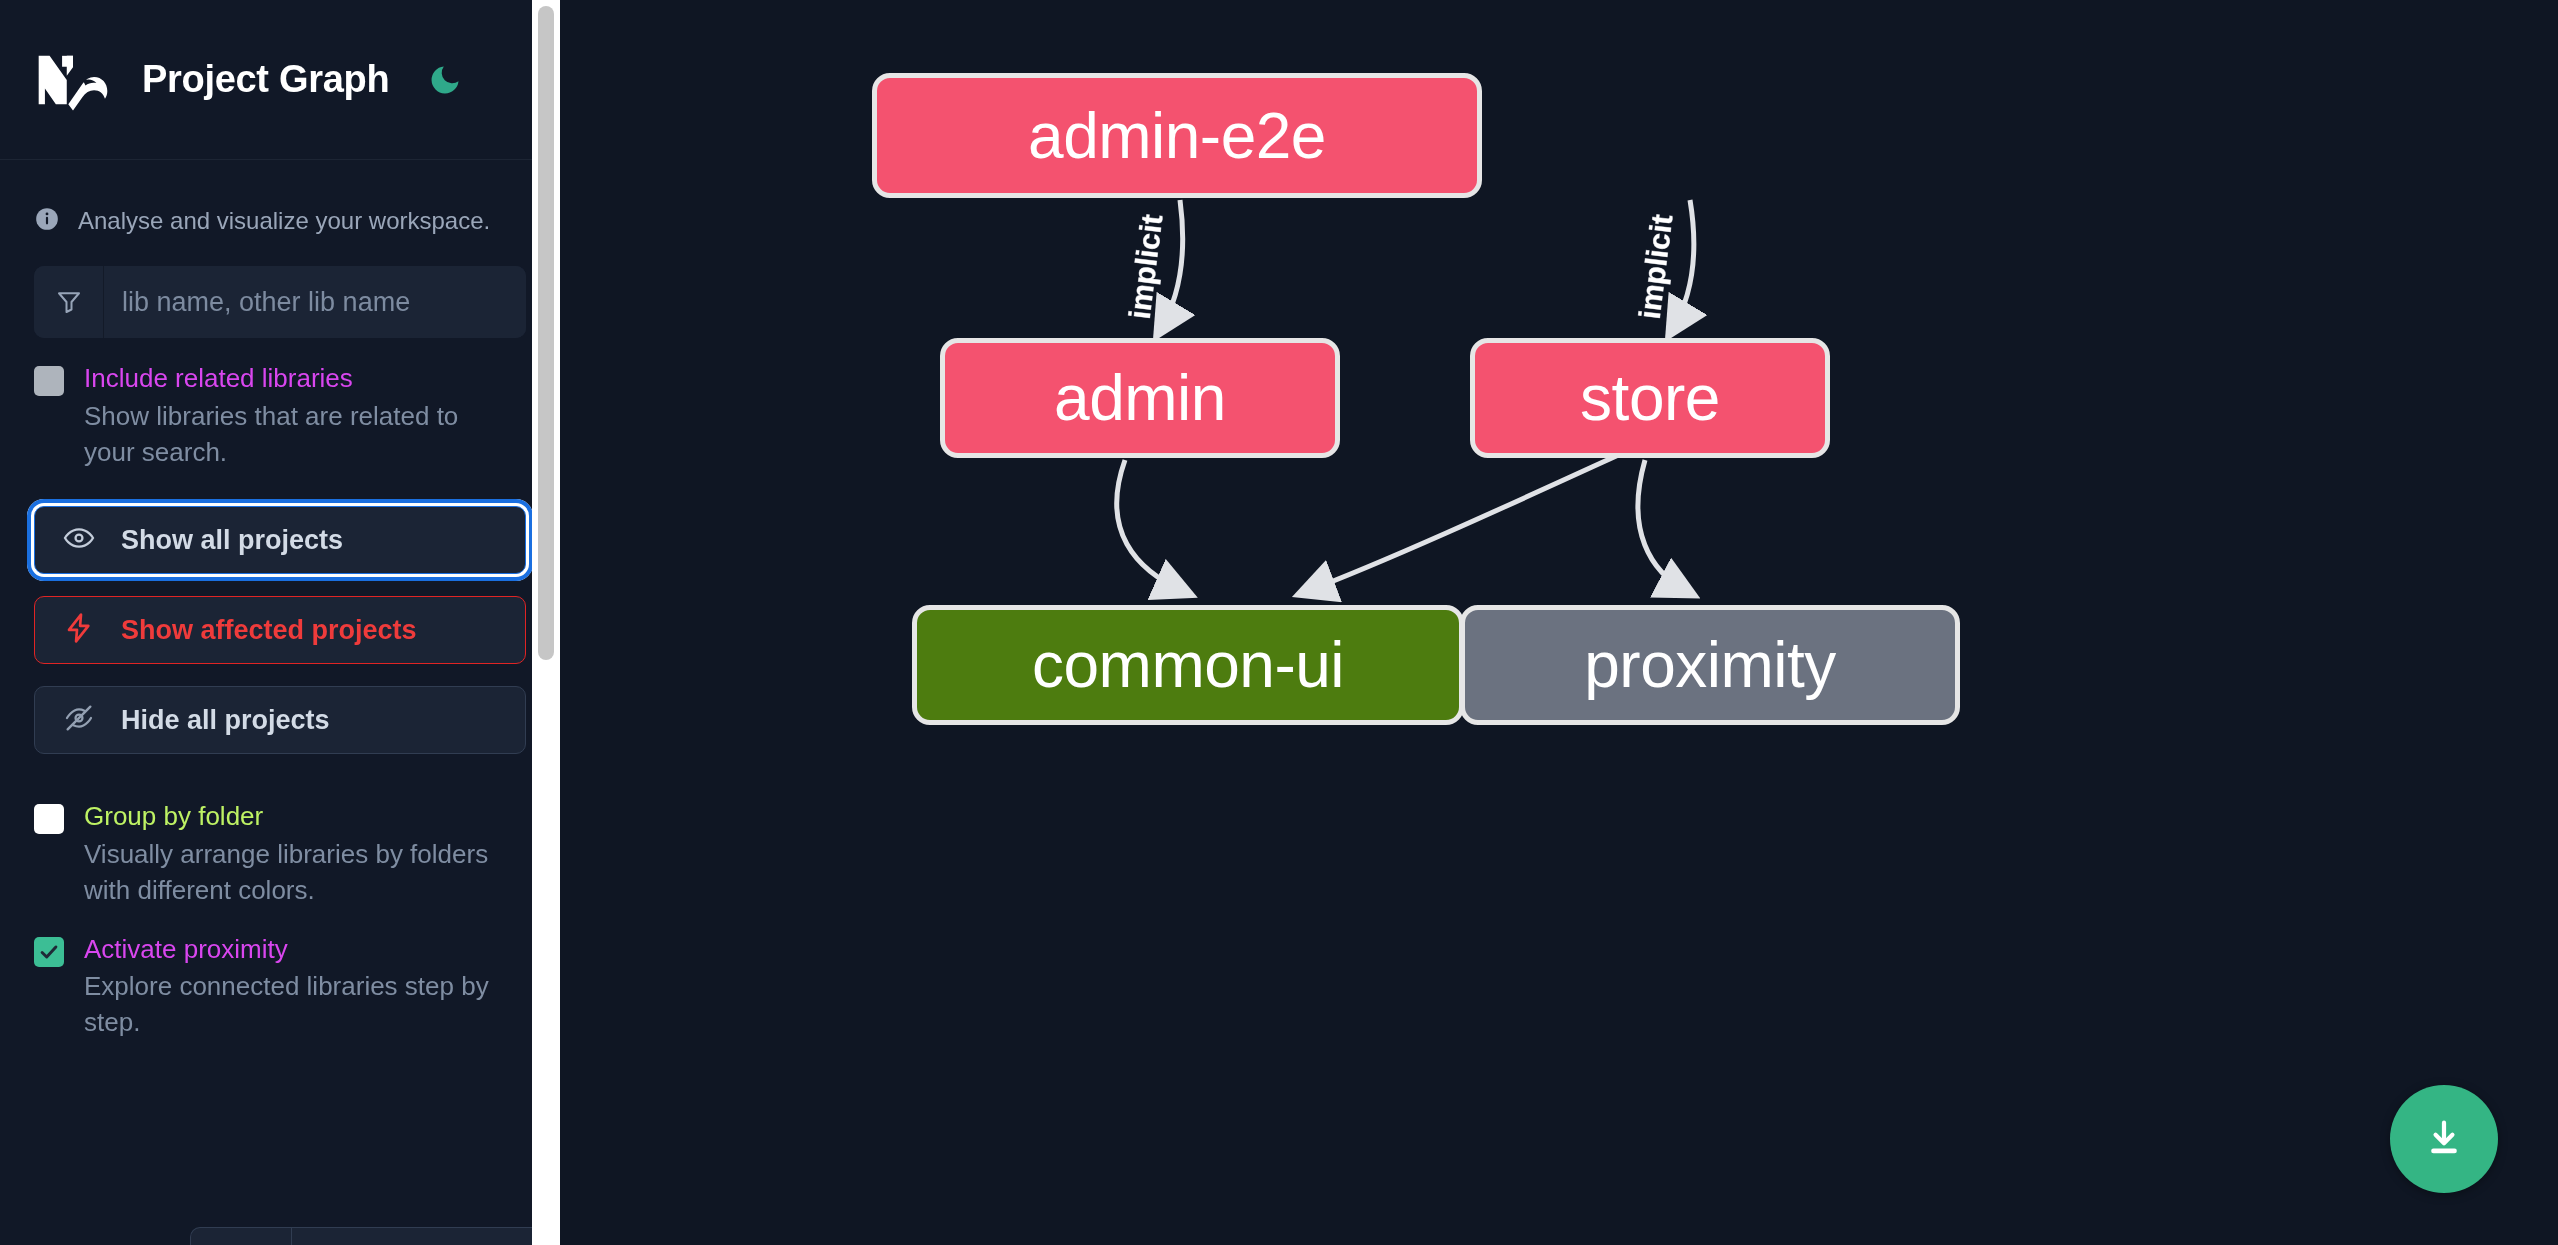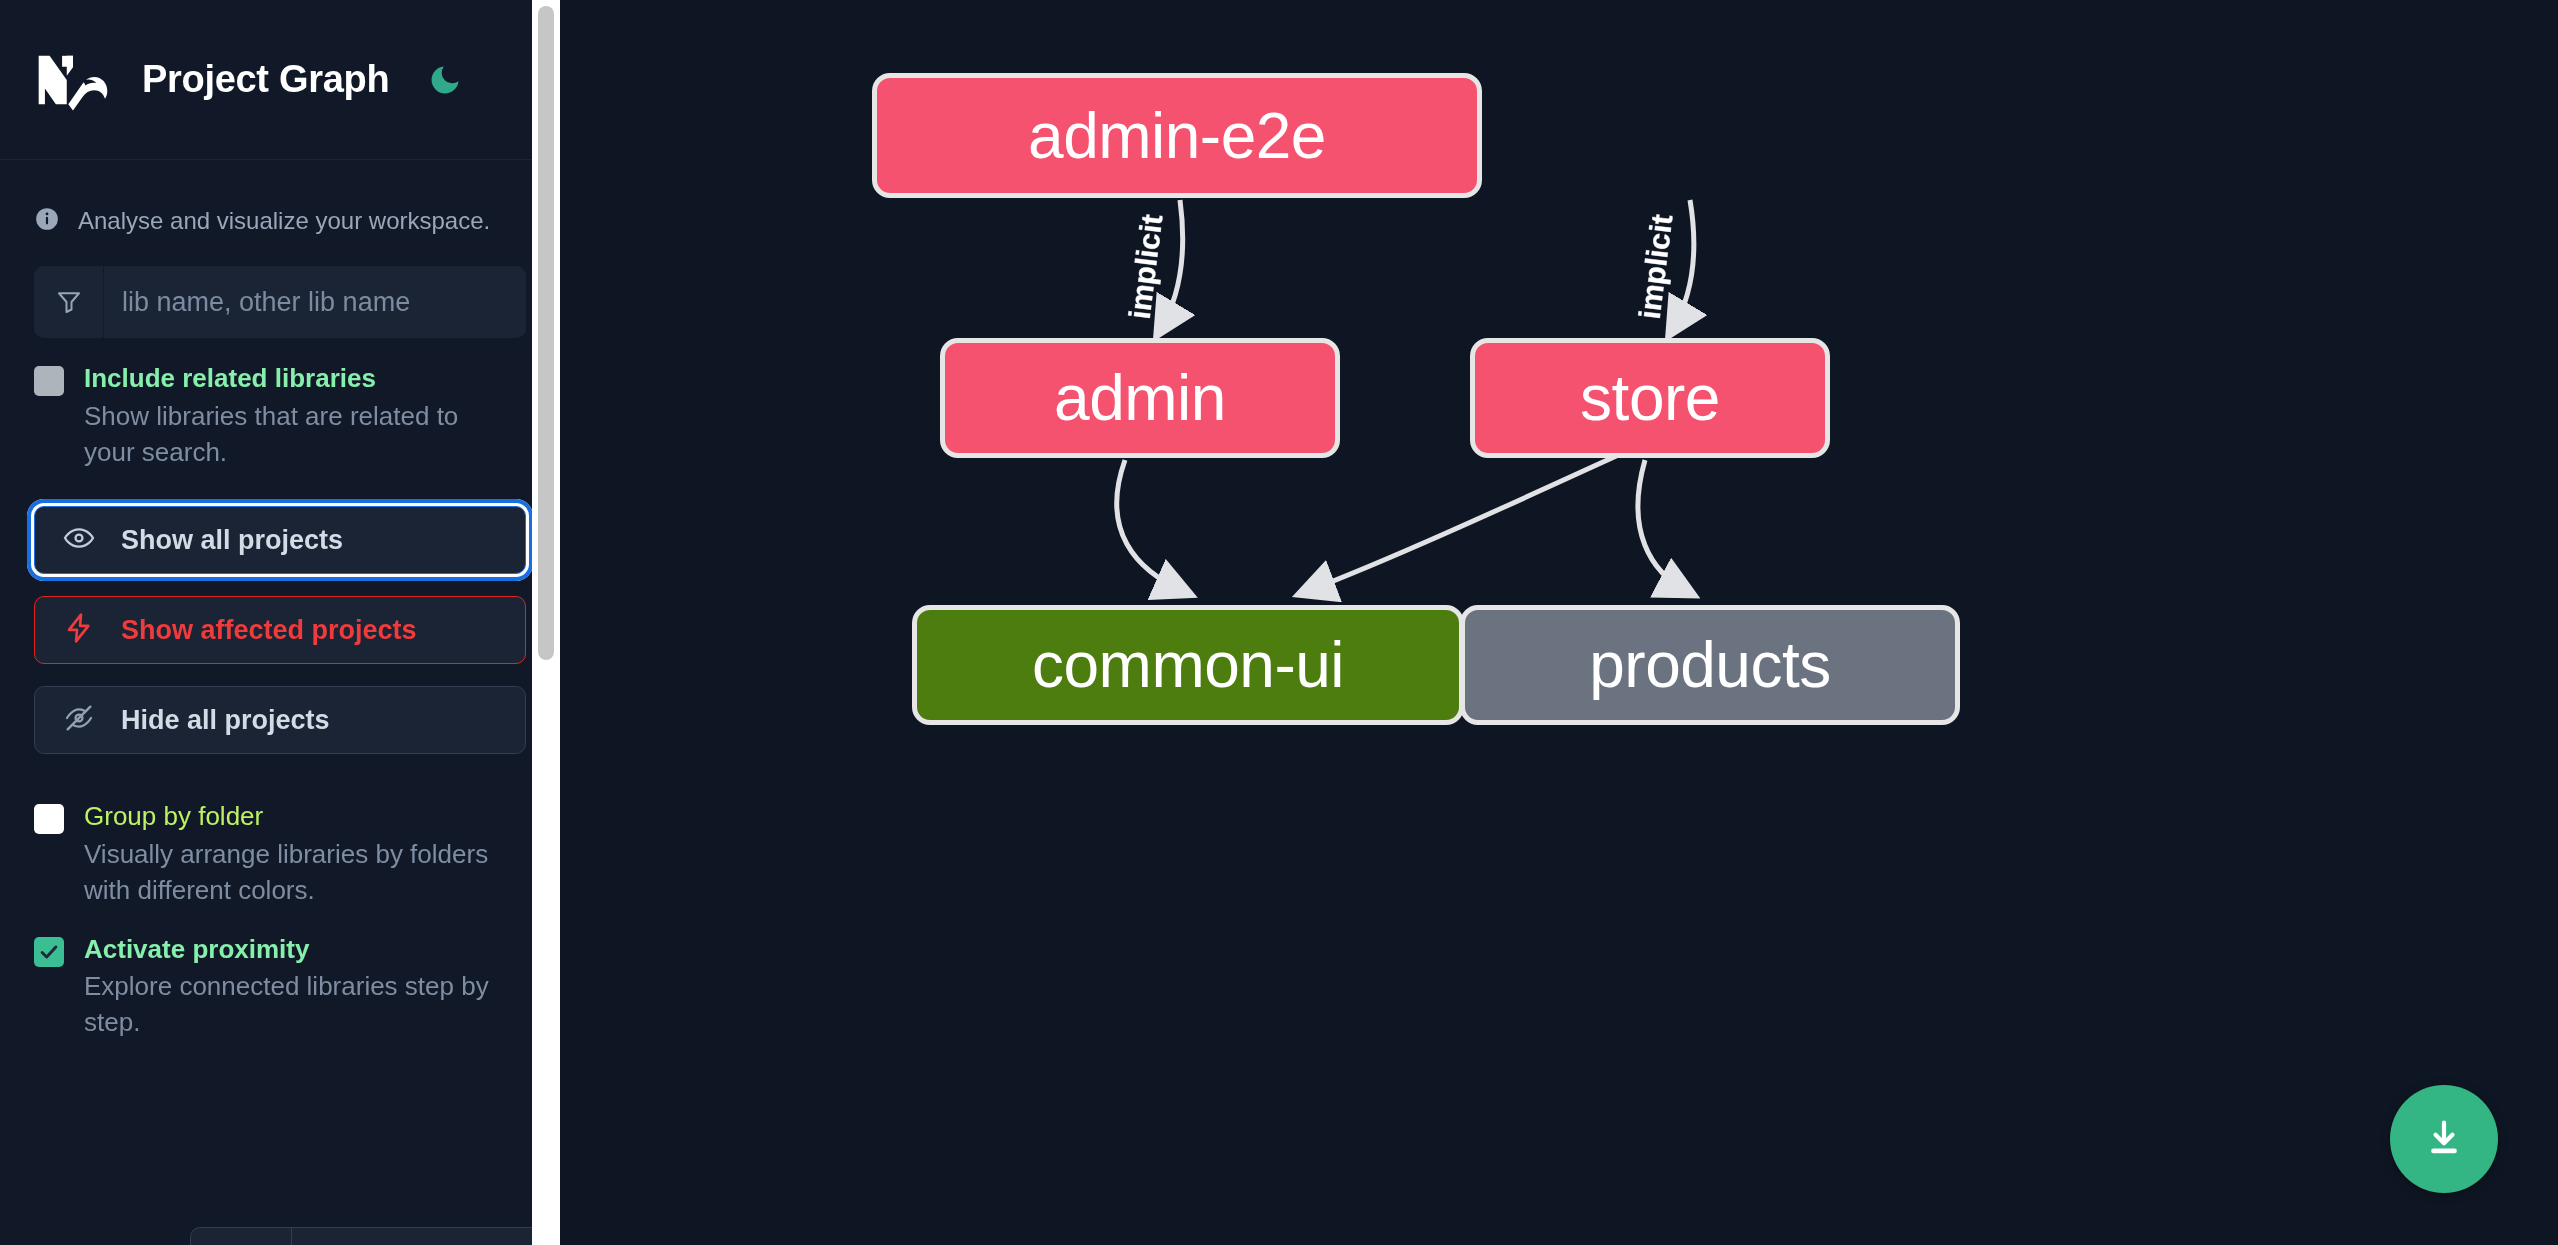--- a/index.html
+++ b/index.html
@@ -97,23 +97,23 @@
     margin-top: 4px;
     cursor: pointer;
     display: flex; align-items: center; justify-content: center;
   }
   .cb-grey  { background: #AEB4BC; }
   .cb-white { background: #FFFFFF; }
   .cb-green { background: #3CBE95; }
   .cb-green svg { display: block; }
   .check-texts { flex: 1; }
   .check-title {
-    color: #86efac;
+    color: #d946ef;
     font-size: 26px;
-    font-weight: 700;
+    font-weight: 400;
     line-height: 1.25;
   }
   .check-desc {
     color: #7F8DA2;
     font-size: 26px;
     line-height: 1.4;
     margin-top: 3px;
     max-width: 430px;
   }
 
@@ -365,21 +365,21 @@
     <div class="node app" style="left:380px; top:338px; width:400px; height:120px;">
         <span>admin</span>
       </div>
     <div class="node app" style="left:910px; top:338px; width:360px; height:120px;">
         <span>store</span>
       </div>
     <div class="node lib" style="left:352px; top:605px; width:552px; height:120px;">
         <span>common-ui</span>
       </div>
     <div class="node grey" style="left:900px; top:605px; width:500px; height:120px;">
-        <span>products</span>
+        <span>proximity</span>
       </div>
 
     <div class="dl-btn">
       <svg width="46" height="46" viewBox="0 0 24 24" aria-hidden="true">
         <path d="M12 3.5v10" fill="none" stroke="#ffffff" stroke-width="2.2" stroke-linecap="round"></path>
         <path d="M7.6 9.8 12 14.2l4.4-4.4" fill="none" stroke="#ffffff" stroke-width="2.2" stroke-linecap="round" stroke-linejoin="round"></path>
         <path d="M6.5 18.2h11" fill="none" stroke="#ffffff" stroke-width="2.4" stroke-linecap="round"></path>
       </svg>
     </div>
   </main>

